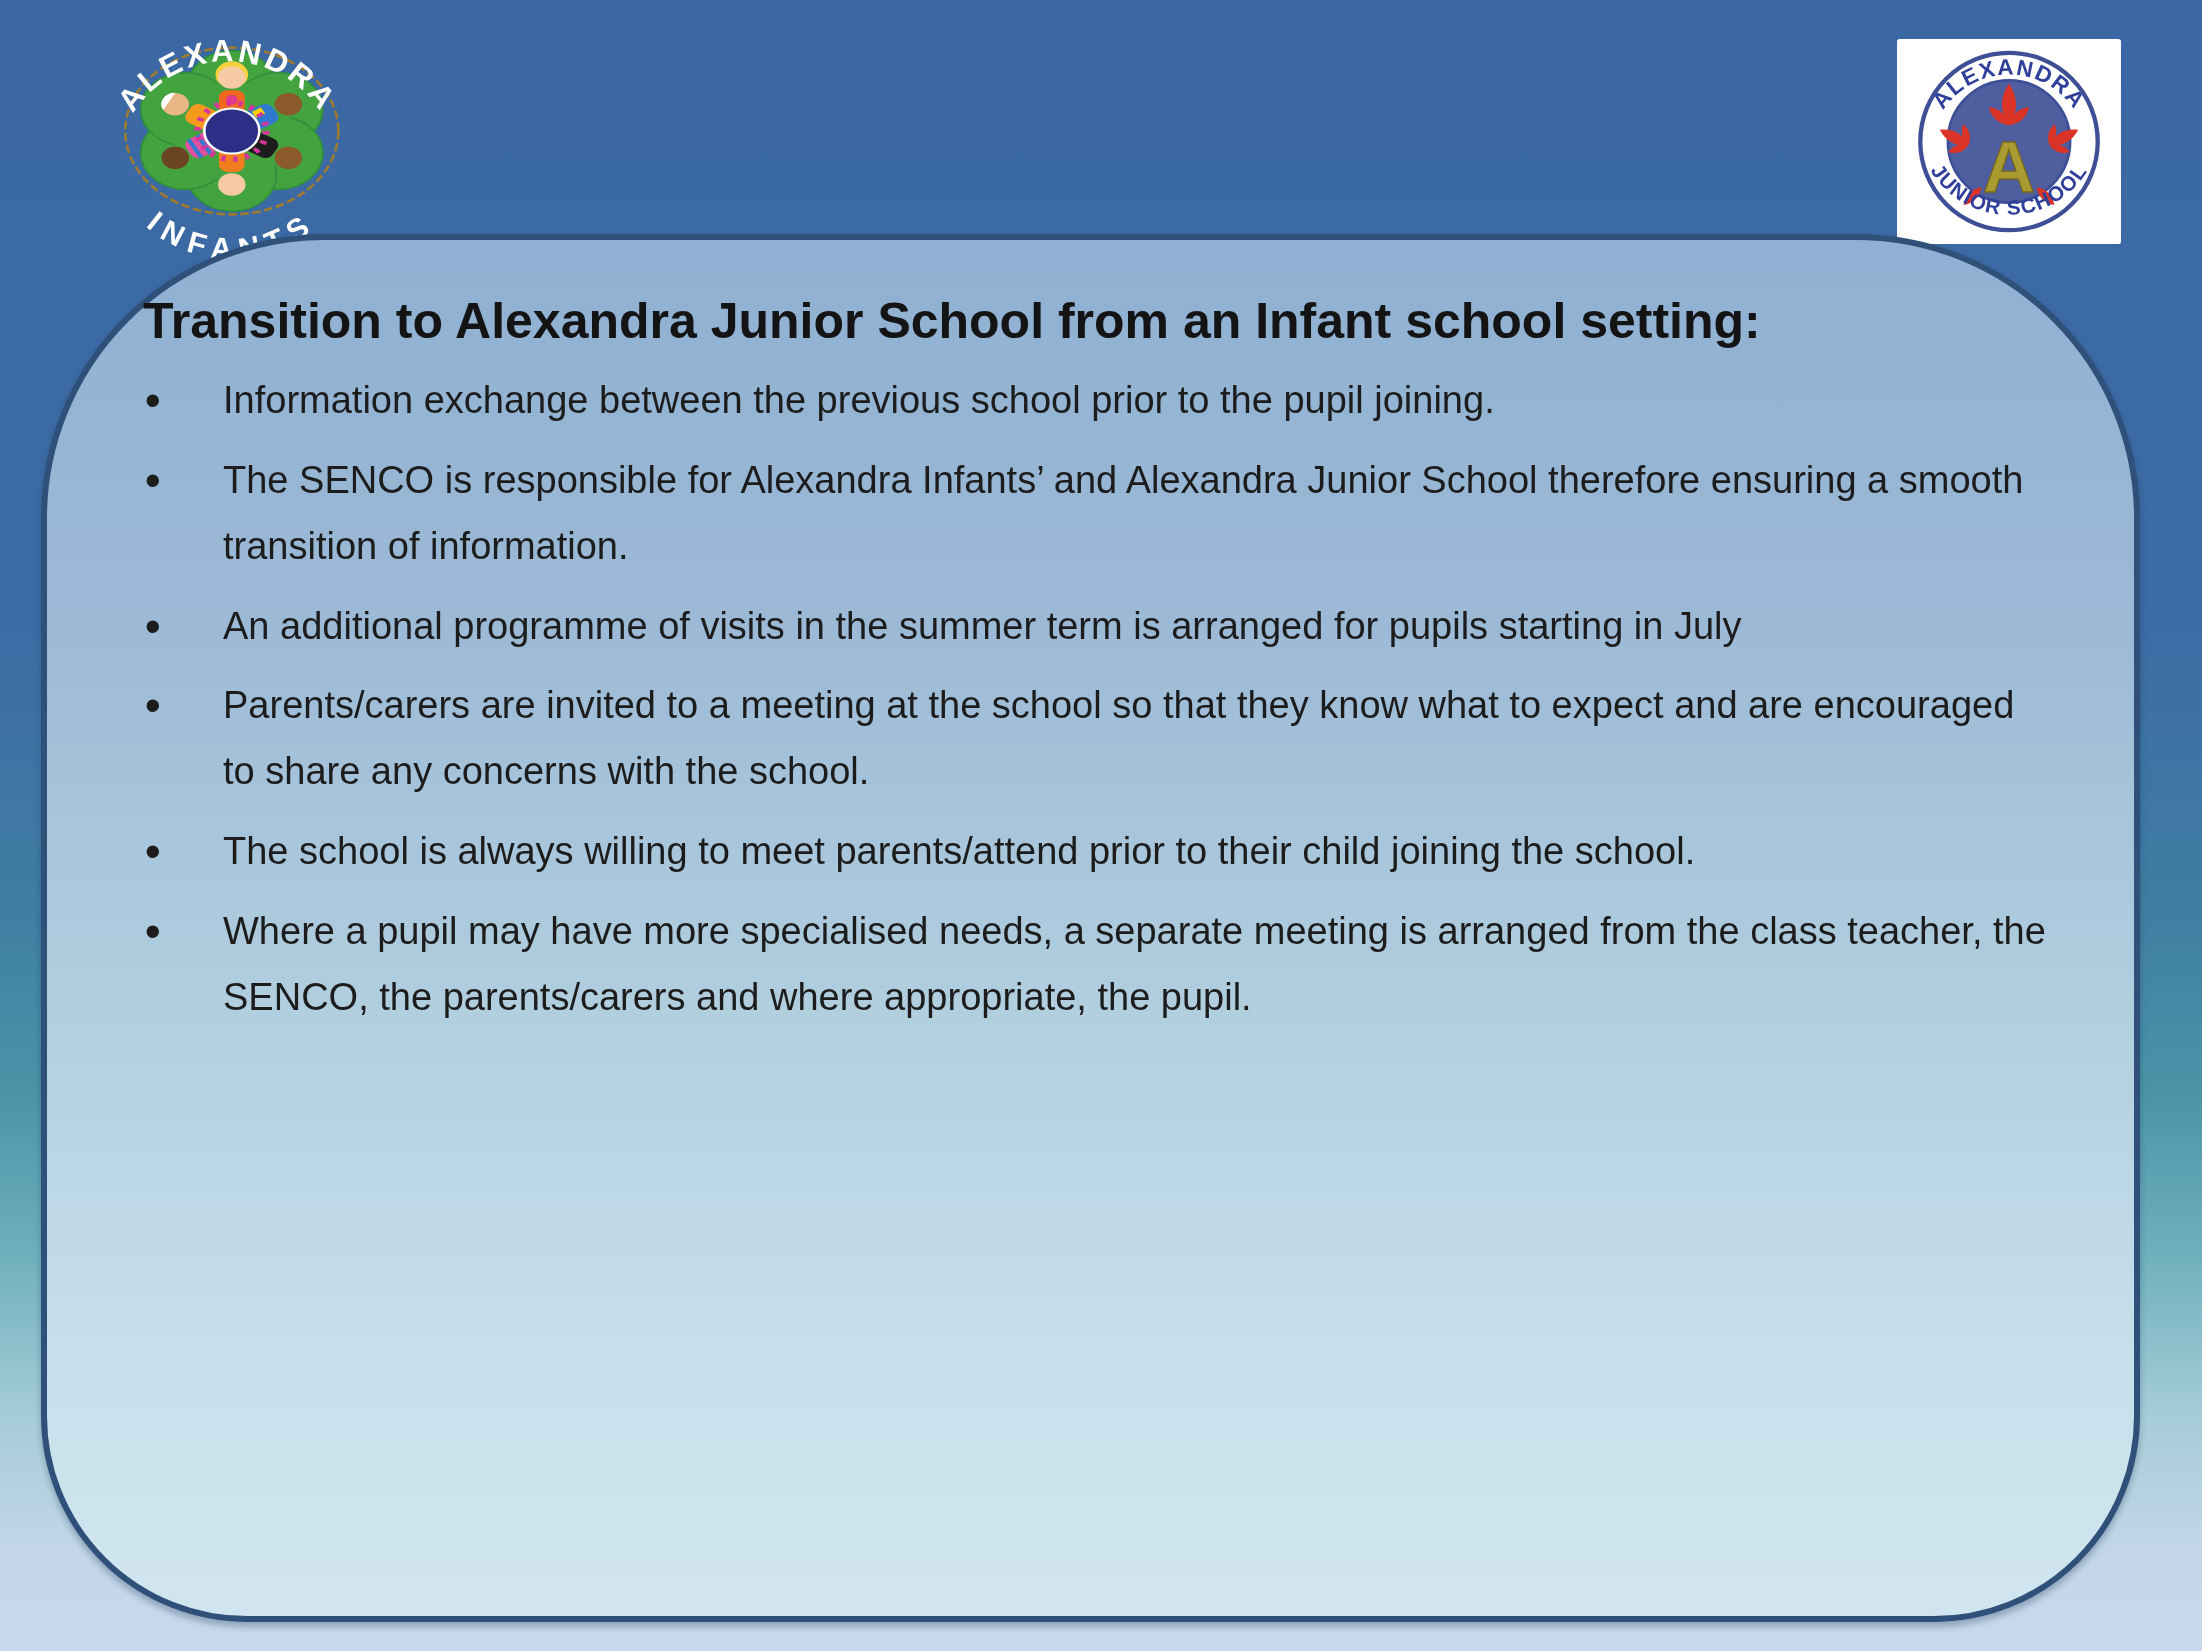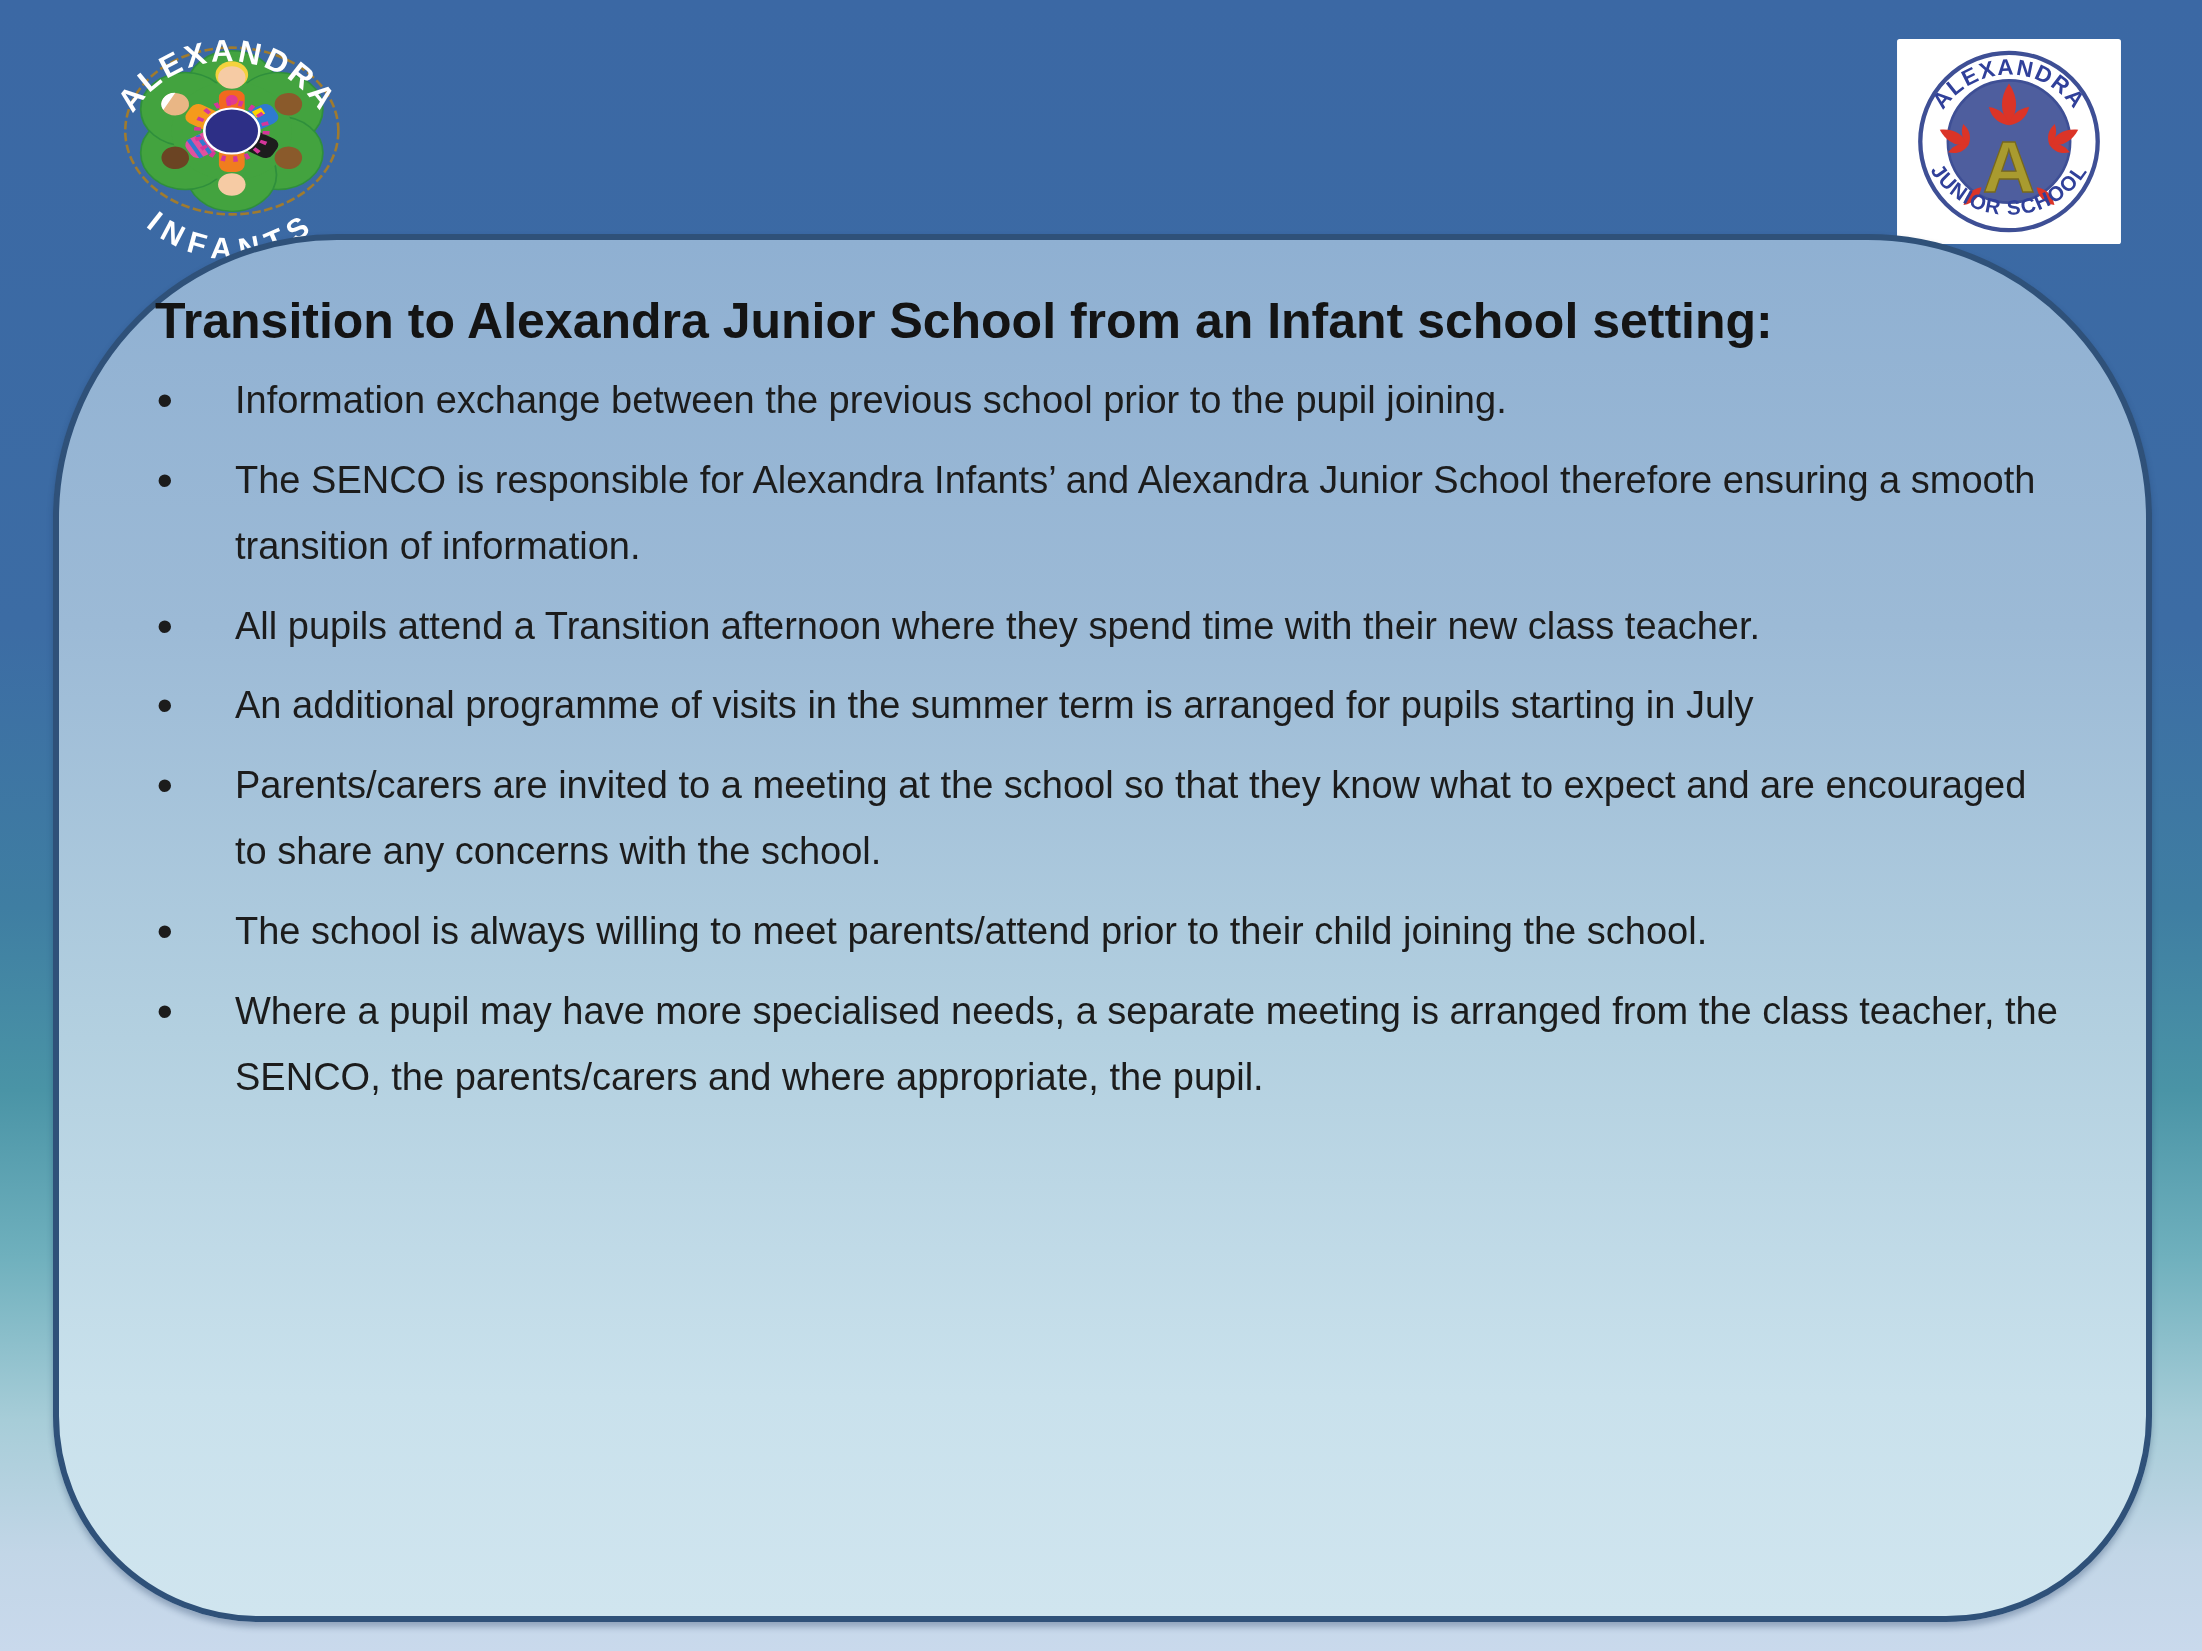--- a/index.html
+++ b/index.html
@@ -11,21 +11,20 @@
       #6fb0bd 76%, #a7cdd8 86%, #c2d6e7 94%, #c9d9ec 100%);
   }
   .panel{
     position:absolute;left:41px;top:234px;width:2099px;height:1388px;
     box-sizing:border-box;
     border:6px solid #2f5179;
     border-radius:284px 284px 206px 206px;
     background:linear-gradient(180deg,#8fb0d2 0%,#9cbad6 28%,#b3d0e0 58%,#c9e1ec 84%,#d0e5ef 100%);
     padding:48px 0 0 96px;
     box-shadow:0 4.3px 6px rgba(20,45,85,.30);
-    margin-left:12px;
   }
   .panel h1{
     margin:0 0 13px 0;
     font-size:50px;line-height:66px;font-weight:bold;color:#141414;
   }
   .panel ul{
     list-style:none;margin:0;padding:0;width:1904px;
   }
   .panel li{
     position:relative;
@@ -156,21 +155,20 @@
         <textPath href="#junArcBot" startOffset="50%">JUNIOR SCHOOL</textPath>
       </text>
     </svg>
   </div>
 
   <div class="panel">
     <h1>Transition to Alexandra Junior School from an Infant school setting:</h1>
     <ul>
       <li>Information exchange between the previous school prior to the pupil joining.</li>
       <li>The SENCO is responsible for Alexandra Infants’ and Alexandra Junior School therefore ensuring a smooth transition of information.</li>
-      <li>All pupils attend a Transition afternoon where they spend time with their new class teacher.</li>
       <li>An additional programme of visits in the summer term is arranged for pupils starting in July</li>
       <li>Parents/carers are invited to a meeting at the school so that they know what to expect and are encouraged to share any concerns with the school.</li>
       <li>The school is always willing to meet parents/attend prior to their child joining the school.</li>
       <li>Where a pupil may have more specialised needs, a separate meeting is arranged from the class teacher, the SENCO, the parents/carers and where appropriate, the pupil.</li>
     </ul>
   </div>
 
 </div>
 
 

